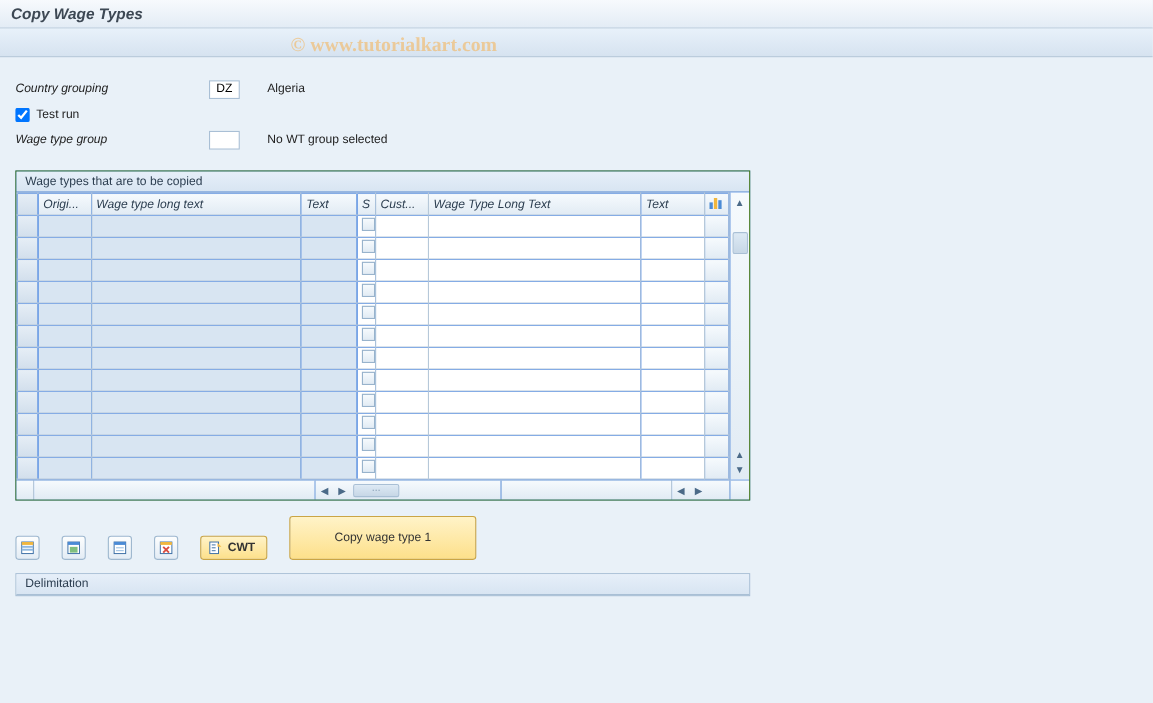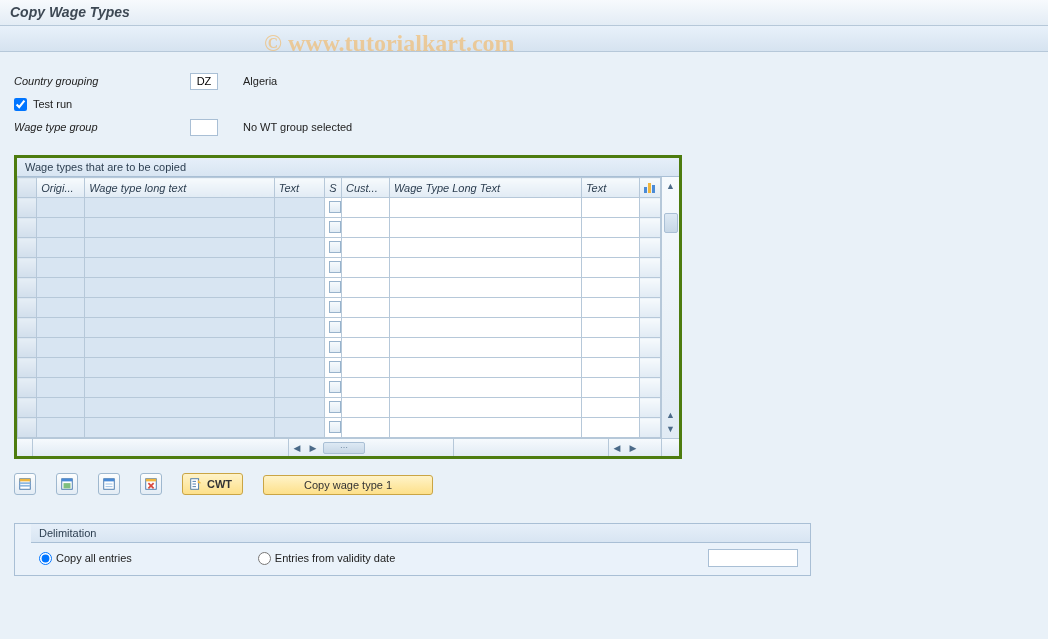--- a/index.html
+++ b/index.html
@@ -26,21 +26,21 @@
   }
   .toolbar-strip {
     height: 26px;
     background: linear-gradient(#e8f1fa, #d6e3f0);
     border-bottom: 1px solid #b6c8d9;
     position: relative;
   }
   .watermark {
     position: absolute;
     left: 264px; top: 30px;
-    font-size: 24px;
+    font-size: 18px;
     font-weight: bold;
     color: #f4b65f;
     opacity: 0.6;
     font-family: "Times New Roman", serif;
     pointer-events: none;
     z-index: 50;
   }
   .form-area {
     padding: 18px 10px 6px 14px;
   }
@@ -63,21 +63,21 @@
   }
   .form-field-empty { width: 28px; height:17px; border:1px solid #a9bfd5; background:#fff; margin-right:6px;}
   .form-help { margin-left: 19px; }
   .checkbox-wrap { display:flex; align-items:center; }
   .checkbox-wrap input { margin: 0 6px 0 0; }
 
   
   .group-box {
     margin: 10px 10px 0 14px;
     width: 668px;
-    border: 3px solid #4d7c0f;
+    border: 1px solid #4d7c0f;
     background: #3b82f6;
   }
   .group-title {
     background: linear-gradient(#e6eff9,#d8e5f2);
     border-bottom: 1px solid #a9bfd5;
     padding: 3px 8px;
     color: #2c3e50;
   }
   .grid-wrap { display:flex; }
   .grid {
@@ -175,38 +175,37 @@
     background: linear-gradient(#fff3c8,#fde08a);
     border:1px solid #caa545;
     border-radius:3px;
     padding: 0 10px 0 6px;
     display:flex; align-items:center; gap:4px;
     font-weight:bold;
     color:#333;
     cursor:pointer;
   }
   .wide-btn {
-    height:20px; min-width: 170px;
+    height:40px; min-width: 170px;
     text-align:center;
     background: linear-gradient(#fff3c8,#fde08a);
     border:1px solid #caa545;
     border-radius:3px;
     display:flex; align-items:center; justify-content:center;
     color:#333;
     cursor:pointer;
   }
   .wide-btn.small { min-width: 128px; }
 
   
   .delim-box {
-    margin: 28px 10px 0 14px;
-    width: 797px;
+    margin: 12px 10px 0 14px;
+    width: 668px;
     border: 1px solid #a9bfd5;
     background: #eaf2fa;
-    padding-left: 16px;
   }
   .delim-body {
     padding: 6px 8px 8px 8px;
     display:flex; align-items:center;
   }
   .radio-wrap { display:flex; align-items:center; margin-right: 40px;}
   .radio-wrap input { margin:0 4px 0 0;}
   .delim-date {
     width: 90px; height:18px; border:1px solid #a9bfd5; background:#fff;
     margin-left: auto; margin-right: 4px;
@@ -470,24 +469,13 @@
       </svg>
     <span>CWT</span>
   </div>
   <div class="wide-btn">
     <span>Copy wage type 1</span>
   </div>
 </div>
 
 <div class="delim-box">
   <div class="group-title">Delimitation</div>
-  <div class="delim-body">
-    <label class="radio-wrap">
-      <input type="radio" name="delim" checked="" style="">
-      <span>Copy all entries</span>
-    </label>
-    <label class="radio-wrap" style="margin-left:86px;">
-      <input type="radio" name="delim" style="">
-      <span>Entries from validity date</span>
-    </label>
-    <input class="delim-date" value="" style="">
-  </div>
 </div>
 
 </body></html>

